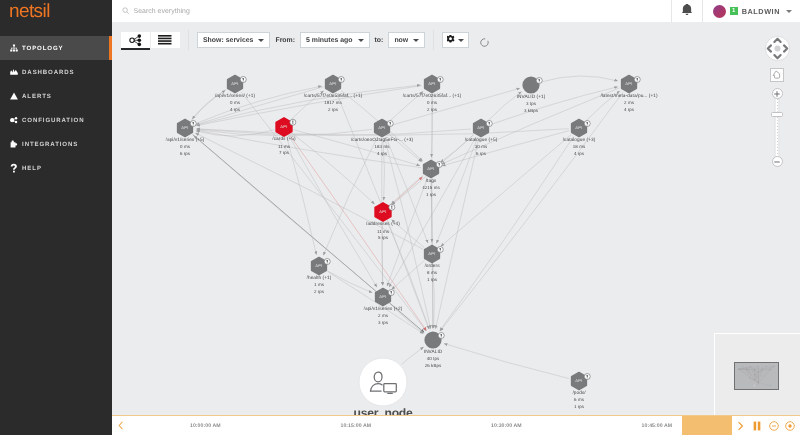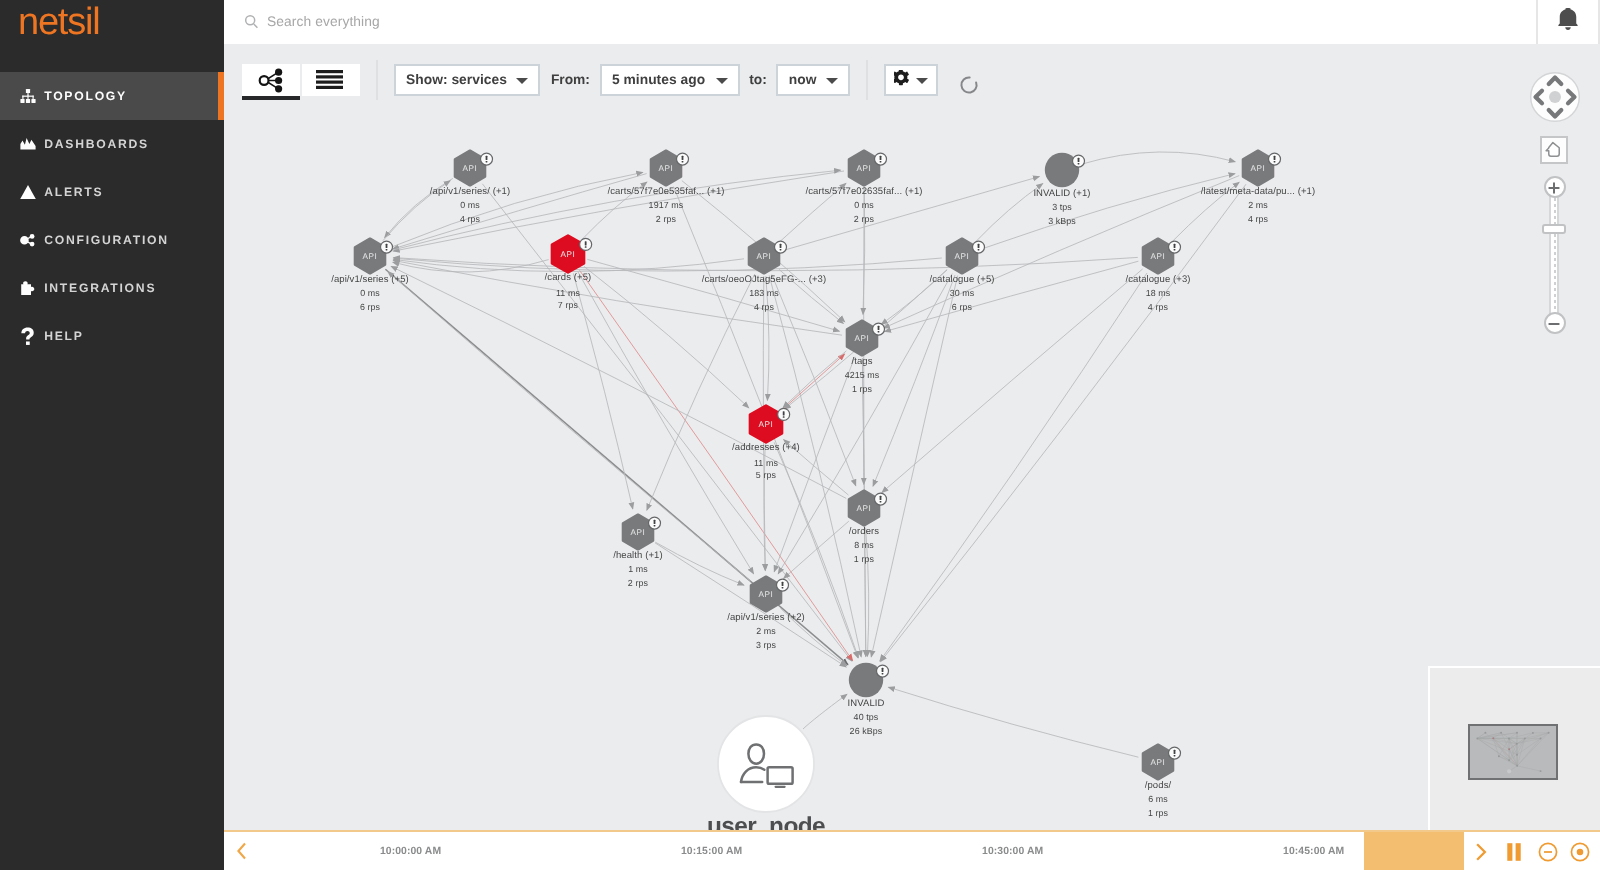--- a/index.html
+++ b/index.html
@@ -168,20 +168,26 @@
     </div>
     <div class="hdivider"></div>
     <div id="bell">
       <span>
         <svg width="10" height="11" viewBox="0 0 14 16">
             <path fill="#4d4d4d" d="M7 16c1.1 0 2-0.9 2-2H5c0 1.1 0.9 2 2 2zM13 11.2V6.5C13 3.8 11.3 1.6 8.9 1.1V0.6C8.9 0.2 8.4 0 7 0S5.1 0.2 5.1 0.6v0.5C2.7 1.6 1 3.8 1 6.5v4.7L0 12.3V13h14v-0.7L13 11.2z"></path>
           </svg>
       </span>
     </div>
     <div class="hdivider"></div>
+    <div id="user">
+      <div id="avatar"></div>
+      <div id="userbadge">1</div>
+      <div id="username">BALDWIN</div>
+      <div class="caret"></div>
+    </div>
   </div>
 
   <div id="toolbar">
     <div class="viewtoggle">
       <div class="vbtn sel">
         <svg width="14.5" height="14.5" viewBox="0 0 29 29">
           <g stroke="#141414" stroke-width="1.5" fill="none">
             <line x1="9.2" y1="14.5" x2="22.4" y2="6.2"></line>
               <line x1="9.2" y1="14.5" x2="22.4" y2="14.5"></line>
               <line x1="9.2" y1="14.5" x2="22.4" y2="22.8"></line>

